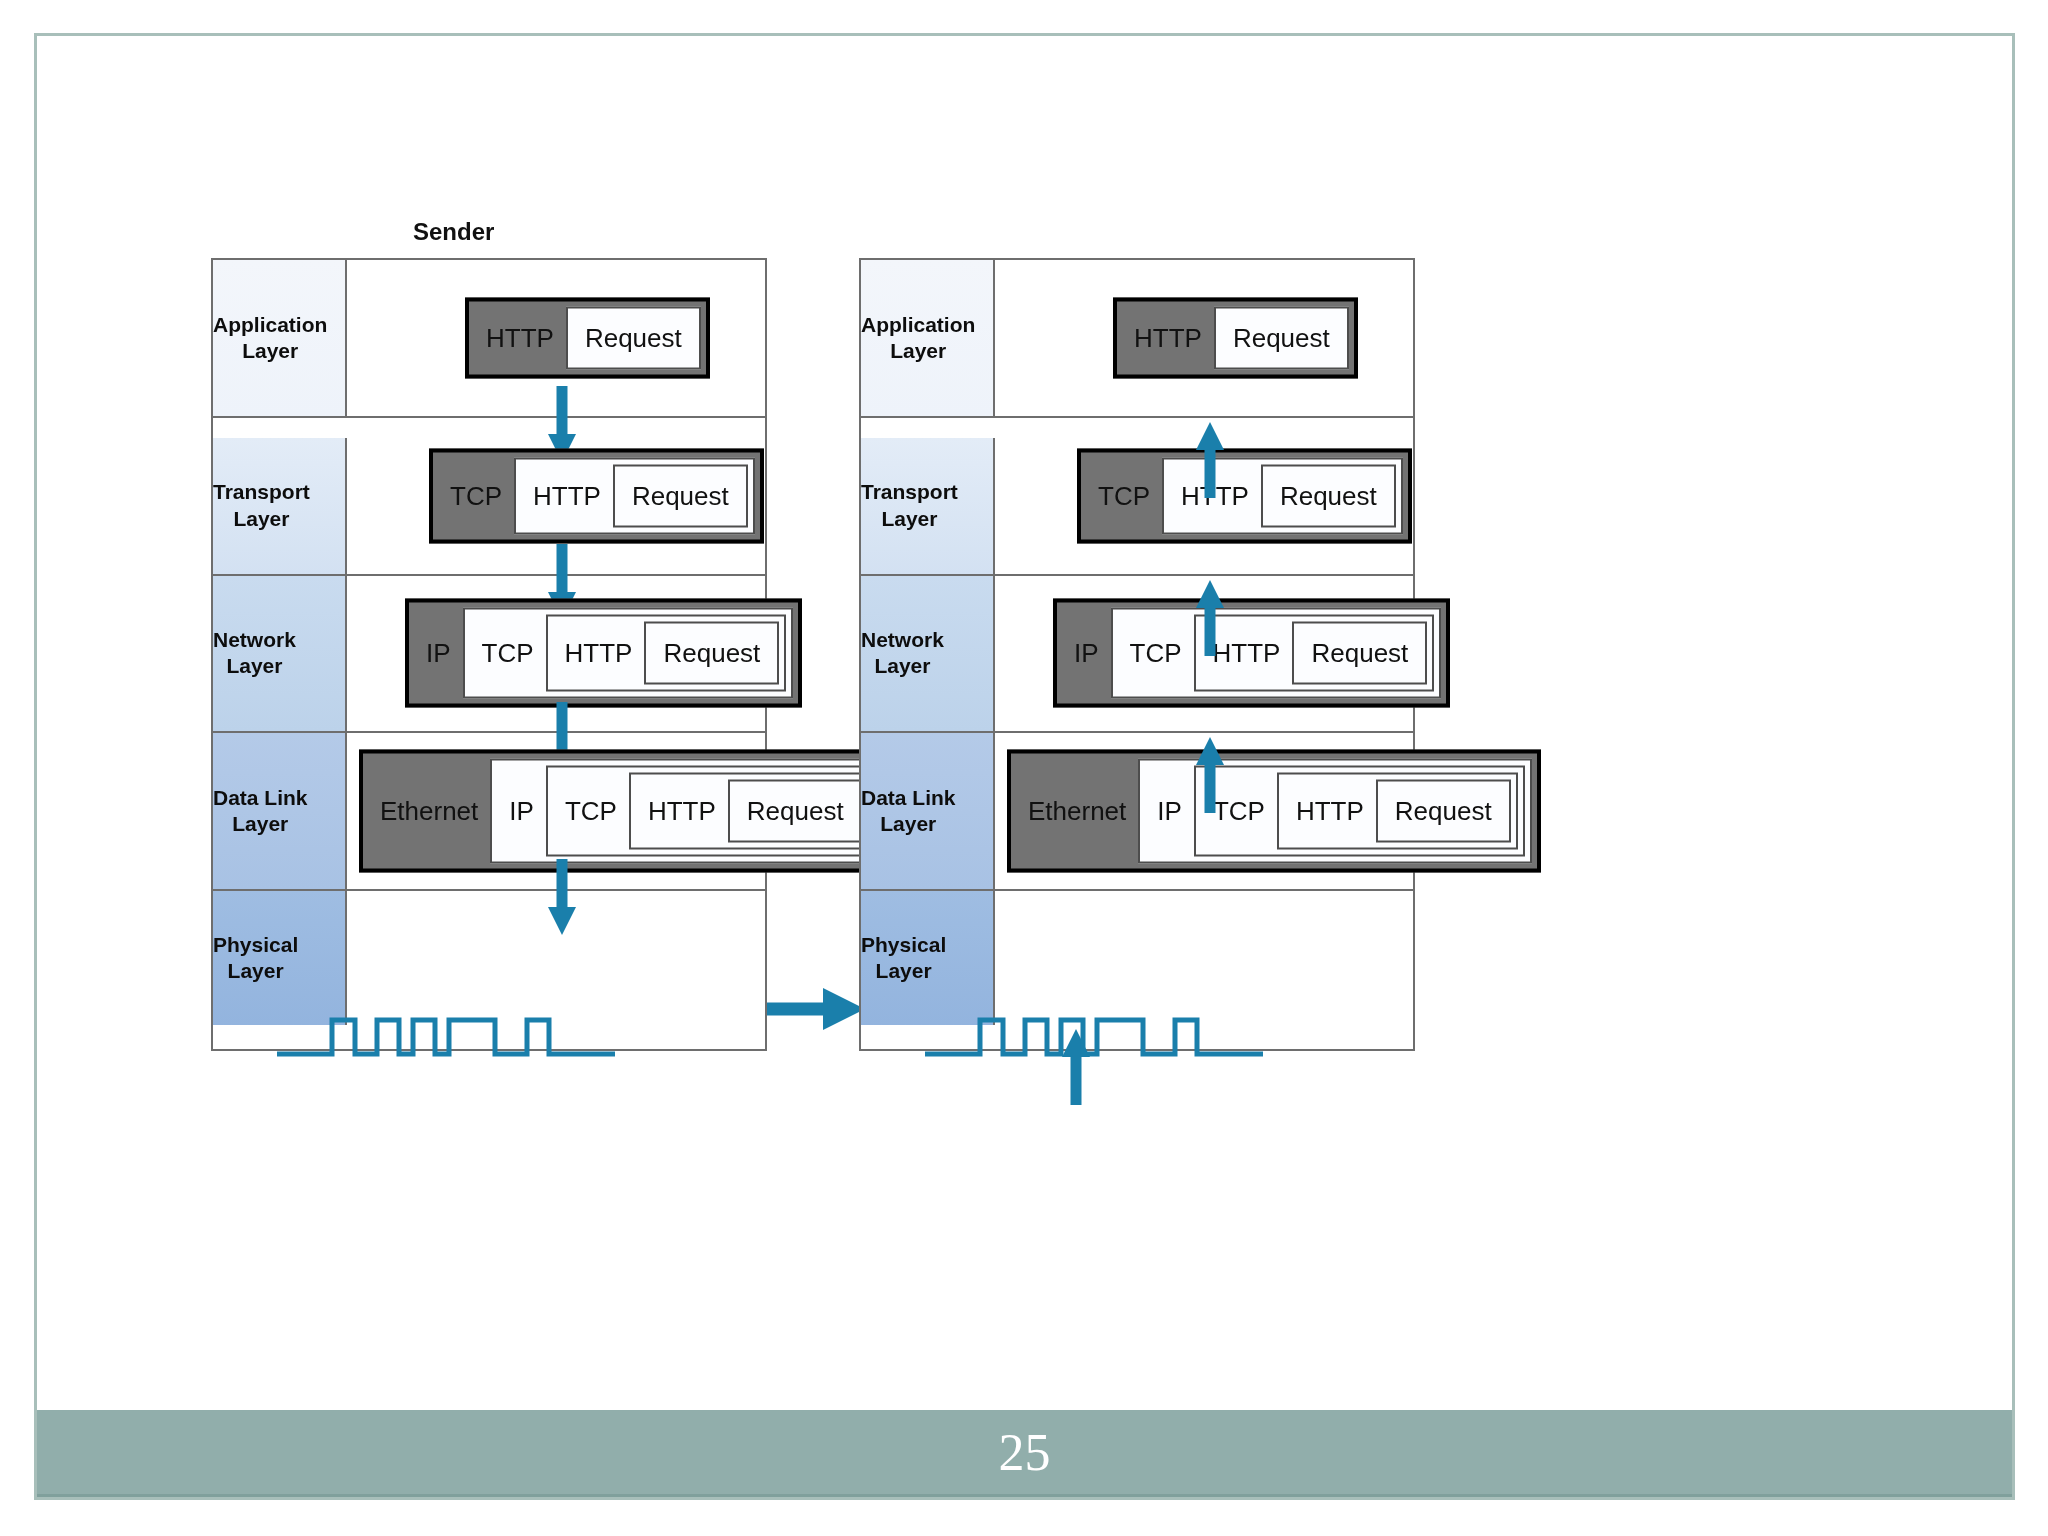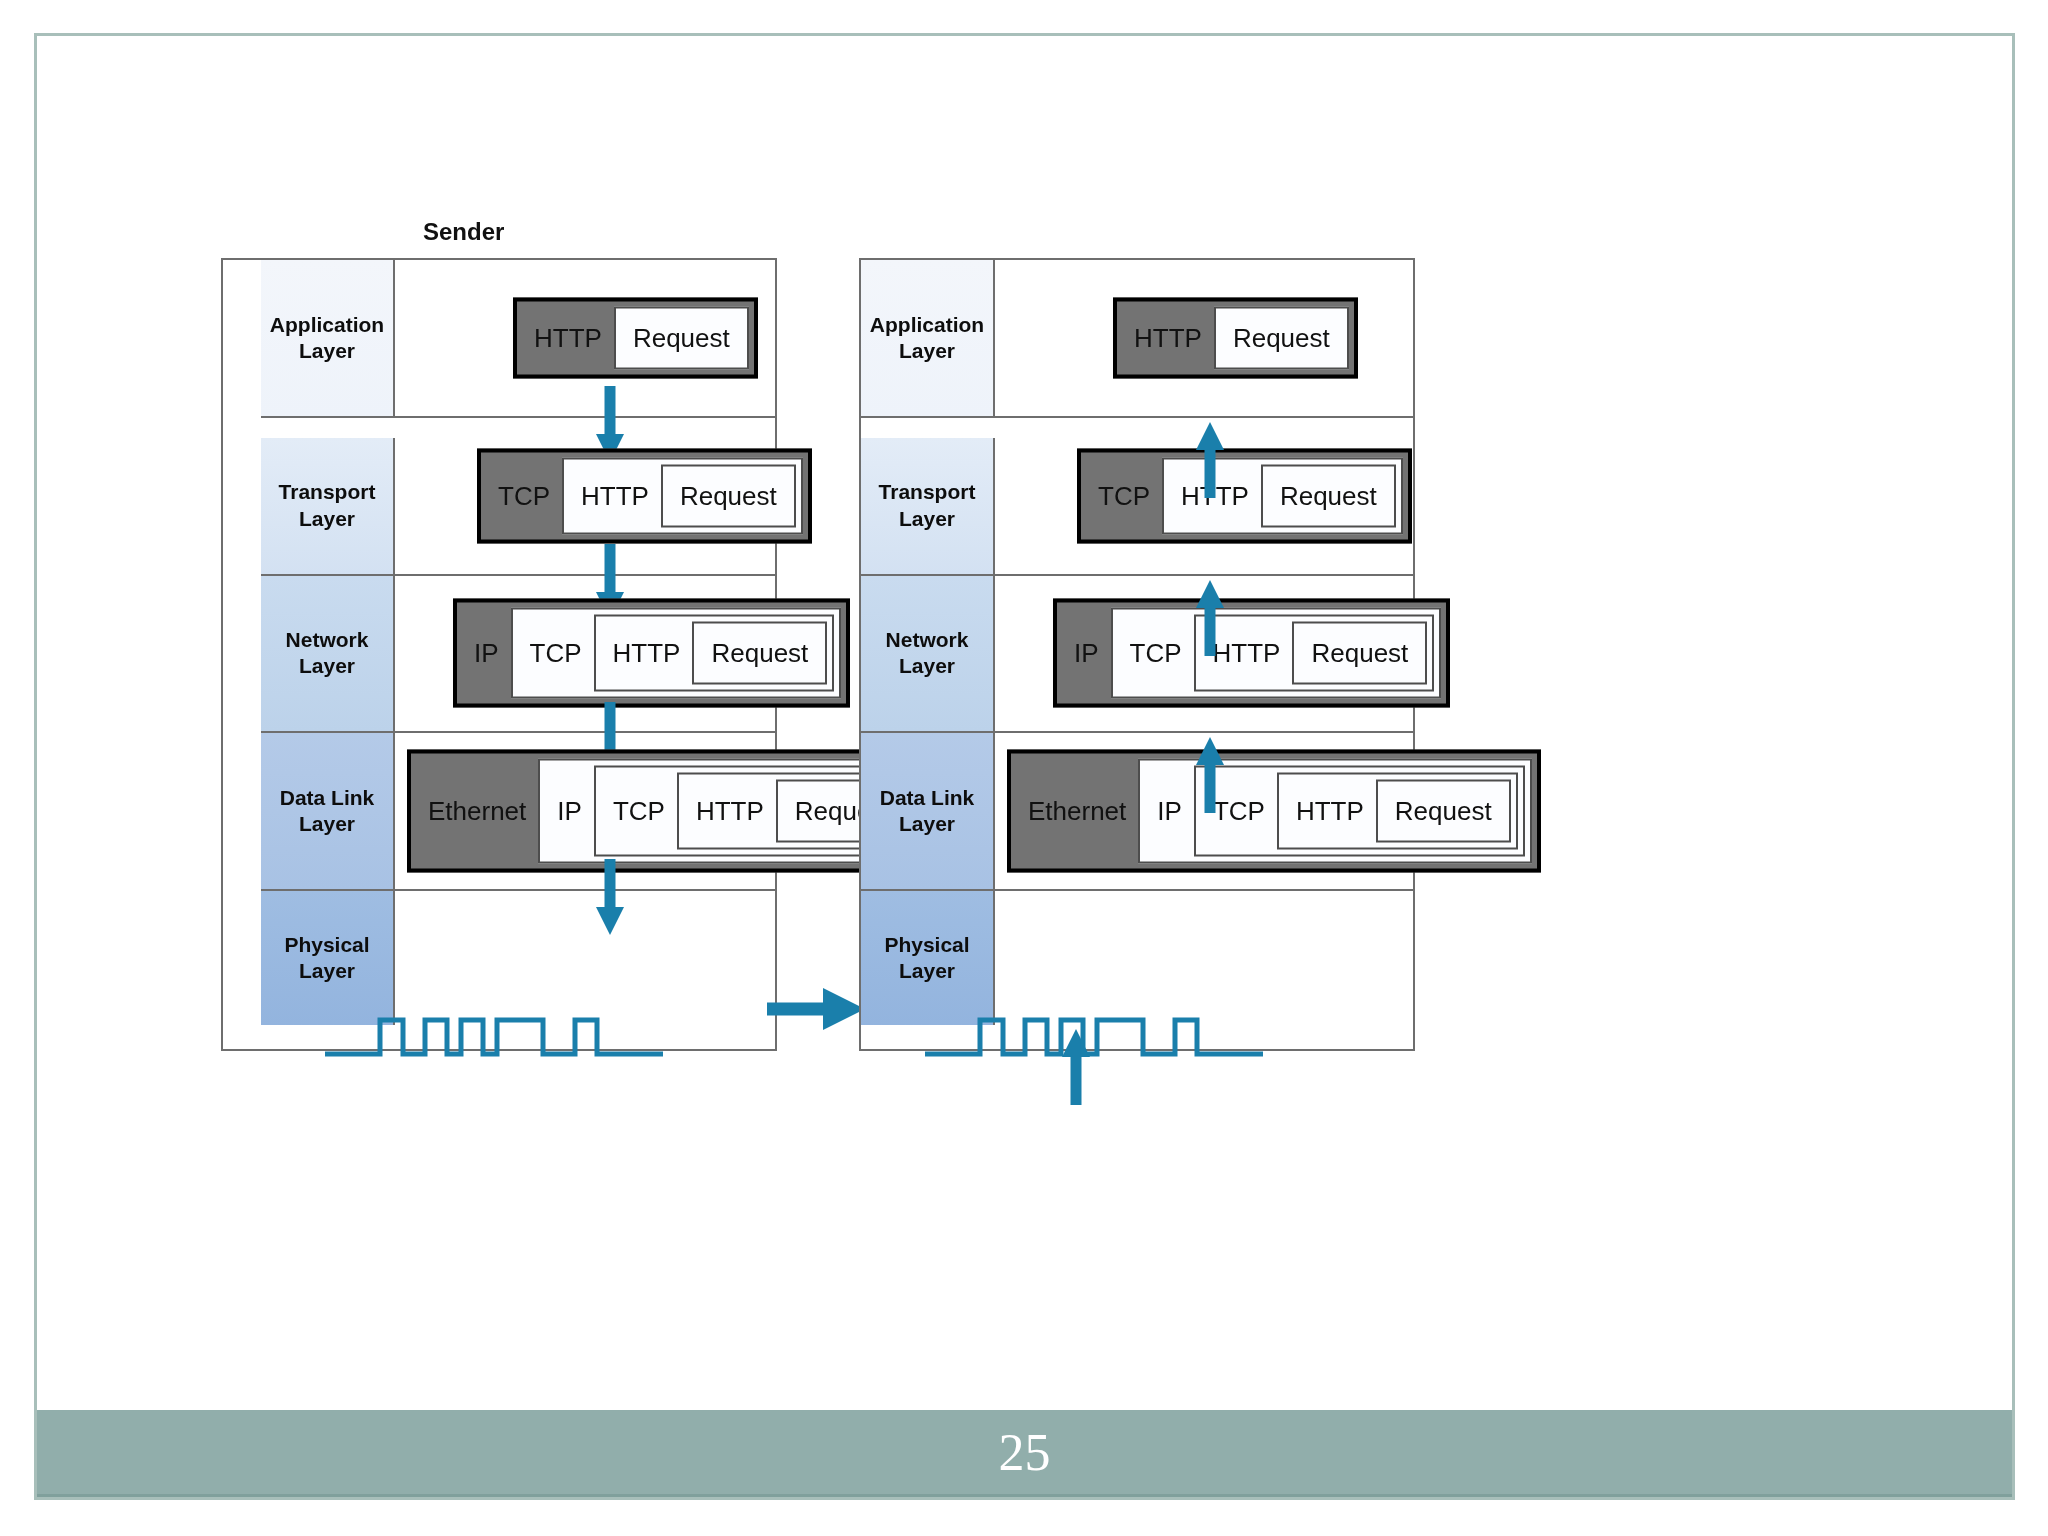--- a/index.html
+++ b/index.html
@@ -55,21 +55,21 @@
 
   
   .panel {
     position: absolute;
     top: 222px;
     width: 556px;
     height: 793px;
     border: 2px solid #6e6e6e;
     background: #ffffff;
   }
-  #panel-sender   { left: 184px; padding-left: 38px; }
+  #panel-sender   { left: 174px; }
   #panel-receiver { left: 822px; }
 
   .panel-title {
     position: absolute;
     top: -42px; left: 0;
     width: 100%;
     text-align: center;
     font-size: 24px;
     font-weight: bold;
     color: #111111;
@@ -84,21 +84,21 @@
     border-bottom: 2px solid #6e6e6e;
   }
   .layer-row:last-child { border-bottom: none; flex-direction: column; }
 
   .layer-label {
     width: 134px;
     flex: 0 0 134px;
     border-right: 2px solid #6e6e6e;
     display: flex;
     align-items: center;
-    justify-content: center;
+    justify-content: flex-start;
     text-align: center;
     font-size: 21px;
     font-weight: bold;
     line-height: 1.25;
     color: #0d0d0d;
   }
   .layer-body {
     flex: 1 1 auto;
     position: relative;
   }

